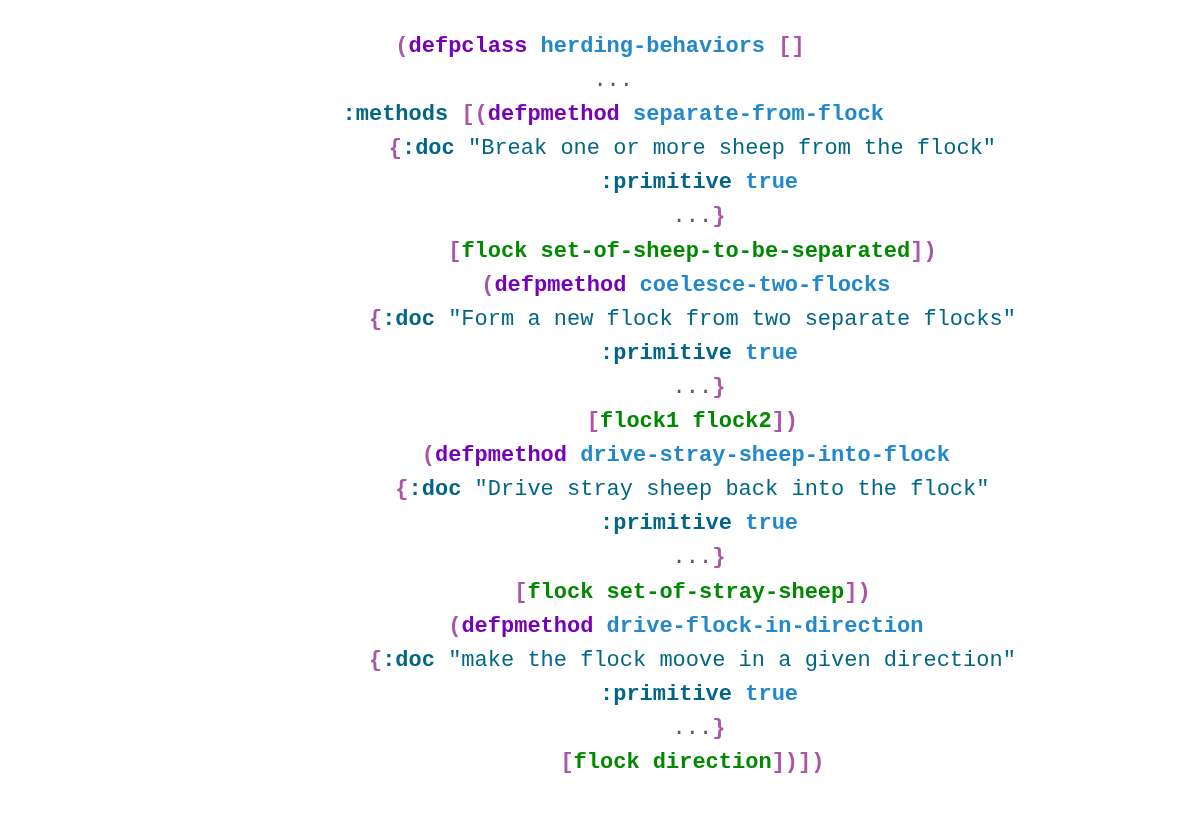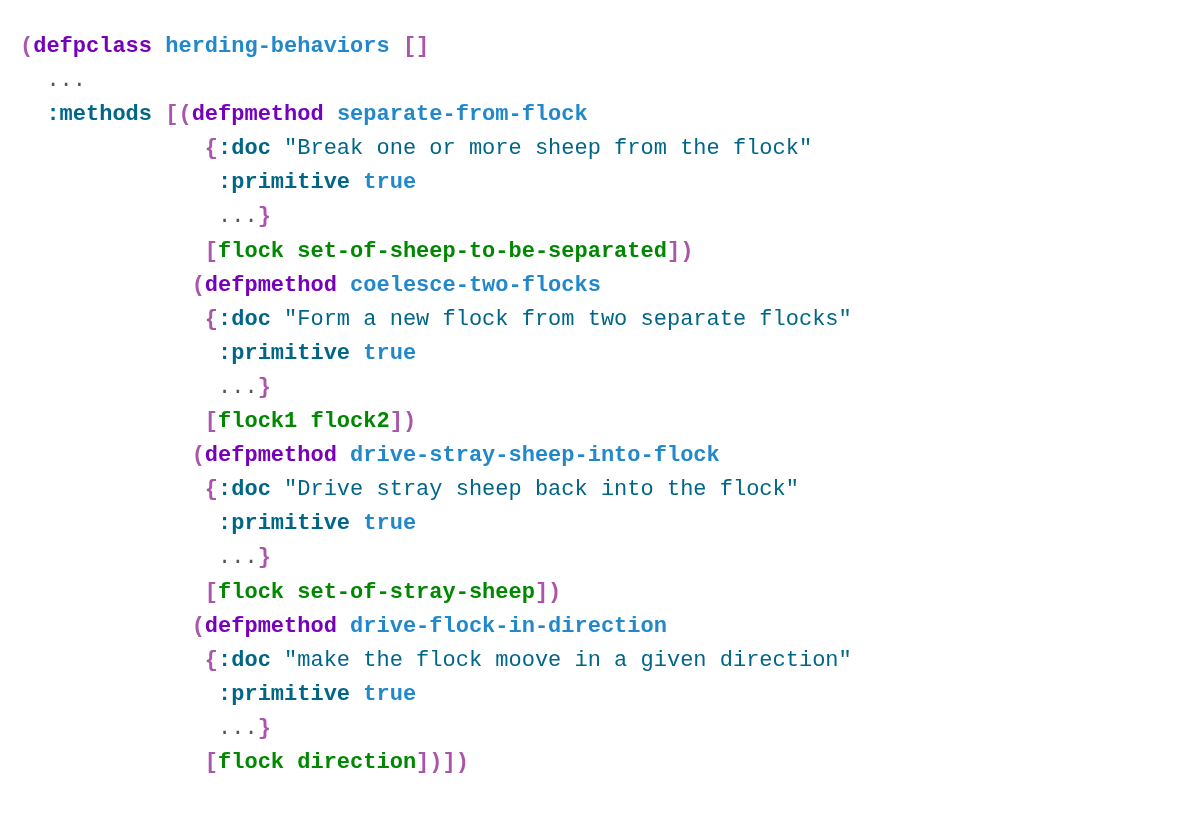--- a/index.html
+++ b/index.html
@@ -14,18 +14,19 @@
       font-size: 22px;
       line-height: 1.55;
       padding: 30px 20px;
       width: 1200px;
       min-height: 814px;
       overflow-x: auto;
     }
 
     .code-block {
       white-space: pre;
+      text-align: center;
     }
   </style>
 </head>
 <body>
 
 <div class="code-block" id="code-container"><div><span style="color: rgb(170, 85, 170); font-weight: bold;">(</span><span style="color: rgb(119, 0, 187); font-weight: bold;">defpclass</span><span style="color: rgb(51, 51, 51);"> </span><span style="color: rgb(34, 136, 204); font-weight: bold;">herding-behaviors</span><span style="color: rgb(51, 51, 51);"> </span><span style="color: rgb(170, 85, 170); font-weight: bold;">[]</span></div><div><span style="color: rgb(51, 51, 51);">  </span><span style="color: rgb(85, 85, 85);">...</span></div><div><span style="color: rgb(51, 51, 51);">  </span><span style="color: rgb(0, 102, 136); font-weight: bold;">:methods</span><span style="color: rgb(51, 51, 51);"> </span><span style="color: rgb(170, 85, 170); font-weight: bold;">[</span><span style="color: rgb(170, 85, 170); font-weight: bold;">(</span><span style="color: rgb(119, 0, 187); font-weight: bold;">defpmethod</span><span style="color: rgb(51, 51, 51);"> </span><span style="color: rgb(34, 136, 204); font-weight: bold;">separate-from-flock</span></div><div><span style="color: rgb(51, 51, 51);">              </span><span style="color: rgb(170, 85, 170); font-weight: bold;">{</span><span style="color: rgb(0, 102, 136); font-weight: bold;">:doc</span><span style="color: rgb(51, 51, 51);"> </span><span style="color: rgb(0, 102, 136);">"Break one or more sheep from the flock"</span></div><div><span style="color: rgb(51, 51, 51);">               </span><span style="color: rgb(0, 102, 136); font-weight: bold;">:primitive</span><span style="color: rgb(51, 51, 51);"> </span><span style="color: rgb(34, 136, 204); font-weight: bold;">true</span></div><div><span style="color: rgb(51, 51, 51);">               </span><span style="color: rgb(85, 85, 85);">...</span><span style="color: rgb(170, 85, 170); font-weight: bold;">}</span></div><div><span style="color: rgb(51, 51, 51);">              </span><span style="color: rgb(170, 85, 170); font-weight: bold;">[</span><span style="color: rgb(0, 136, 0); font-weight: bold;">flock</span><span style="color: rgb(51, 51, 51);"> </span><span style="color: rgb(0, 136, 0); font-weight: bold;">set-of-sheep-to-be-separated</span><span style="color: rgb(170, 85, 170); font-weight: bold;">]</span><span style="color: rgb(170, 85, 170); font-weight: bold;">)</span></div><div><span style="color: rgb(51, 51, 51);">             </span><span style="color: rgb(170, 85, 170); font-weight: bold;">(</span><span style="color: rgb(119, 0, 187); font-weight: bold;">defpmethod</span><span style="color: rgb(51, 51, 51);"> </span><span style="color: rgb(34, 136, 204); font-weight: bold;">coelesce-two-flocks</span></div><div><span style="color: rgb(51, 51, 51);">              </span><span style="color: rgb(170, 85, 170); font-weight: bold;">{</span><span style="color: rgb(0, 102, 136); font-weight: bold;">:doc</span><span style="color: rgb(51, 51, 51);"> </span><span style="color: rgb(0, 102, 136);">"Form a new flock from two separate flocks"</span></div><div><span style="color: rgb(51, 51, 51);">               </span><span style="color: rgb(0, 102, 136); font-weight: bold;">:primitive</span><span style="color: rgb(51, 51, 51);"> </span><span style="color: rgb(34, 136, 204); font-weight: bold;">true</span></div><div><span style="color: rgb(51, 51, 51);">               </span><span style="color: rgb(85, 85, 85);">...</span><span style="color: rgb(170, 85, 170); font-weight: bold;">}</span></div><div><span style="color: rgb(51, 51, 51);">              </span><span style="color: rgb(170, 85, 170); font-weight: bold;">[</span><span style="color: rgb(0, 136, 0); font-weight: bold;">flock1</span><span style="color: rgb(51, 51, 51);"> </span><span style="color: rgb(0, 136, 0); font-weight: bold;">flock2</span><span style="color: rgb(170, 85, 170); font-weight: bold;">]</span><span style="color: rgb(170, 85, 170); font-weight: bold;">)</span></div><div><span style="color: rgb(51, 51, 51);">             </span><span style="color: rgb(170, 85, 170); font-weight: bold;">(</span><span style="color: rgb(119, 0, 187); font-weight: bold;">defpmethod</span><span style="color: rgb(51, 51, 51);"> </span><span style="color: rgb(34, 136, 204); font-weight: bold;">drive-stray-sheep-into-flock</span></div><div><span style="color: rgb(51, 51, 51);">              </span><span style="color: rgb(170, 85, 170); font-weight: bold;">{</span><span style="color: rgb(0, 102, 136); font-weight: bold;">:doc</span><span style="color: rgb(51, 51, 51);"> </span><span style="color: rgb(0, 102, 136);">"Drive stray sheep back into the flock"</span></div><div><span style="color: rgb(51, 51, 51);">               </span><span style="color: rgb(0, 102, 136); font-weight: bold;">:primitive</span><span style="color: rgb(51, 51, 51);"> </span><span style="color: rgb(34, 136, 204); font-weight: bold;">true</span></div><div><span style="color: rgb(51, 51, 51);">               </span><span style="color: rgb(85, 85, 85);">...</span><span style="color: rgb(170, 85, 170); font-weight: bold;">}</span></div><div><span style="color: rgb(51, 51, 51);">              </span><span style="color: rgb(170, 85, 170); font-weight: bold;">[</span><span style="color: rgb(0, 136, 0); font-weight: bold;">flock</span><span style="color: rgb(51, 51, 51);"> </span><span style="color: rgb(0, 136, 0); font-weight: bold;">set-of-stray-sheep</span><span style="color: rgb(170, 85, 170); font-weight: bold;">]</span><span style="color: rgb(170, 85, 170); font-weight: bold;">)</span></div><div><span style="color: rgb(51, 51, 51);">             </span><span style="color: rgb(170, 85, 170); font-weight: bold;">(</span><span style="color: rgb(119, 0, 187); font-weight: bold;">defpmethod</span><span style="color: rgb(51, 51, 51);"> </span><span style="color: rgb(34, 136, 204); font-weight: bold;">drive-flock-in-direction</span></div><div><span style="color: rgb(51, 51, 51);">              </span><span style="color: rgb(170, 85, 170); font-weight: bold;">{</span><span style="color: rgb(0, 102, 136); font-weight: bold;">:doc</span><span style="color: rgb(51, 51, 51);"> </span><span style="color: rgb(0, 102, 136);">"make the flock moove in a given direction"</span></div><div><span style="color: rgb(51, 51, 51);">               </span><span style="color: rgb(0, 102, 136); font-weight: bold;">:primitive</span><span style="color: rgb(51, 51, 51);"> </span><span style="color: rgb(34, 136, 204); font-weight: bold;">true</span></div><div><span style="color: rgb(51, 51, 51);">               </span><span style="color: rgb(85, 85, 85);">...</span><span style="color: rgb(170, 85, 170); font-weight: bold;">}</span></div><div><span style="color: rgb(51, 51, 51);">              </span><span style="color: rgb(170, 85, 170); font-weight: bold;">[</span><span style="color: rgb(0, 136, 0); font-weight: bold;">flock</span><span style="color: rgb(51, 51, 51);"> </span><span style="color: rgb(0, 136, 0); font-weight: bold;">direction</span><span style="color: rgb(170, 85, 170); font-weight: bold;">]</span><span style="color: rgb(170, 85, 170); font-weight: bold;">)</span><span style="color: rgb(170, 85, 170); font-weight: bold;">]</span><span style="color: rgb(170, 85, 170); font-weight: bold;">)</span></div></div>
 
 </body></html>

